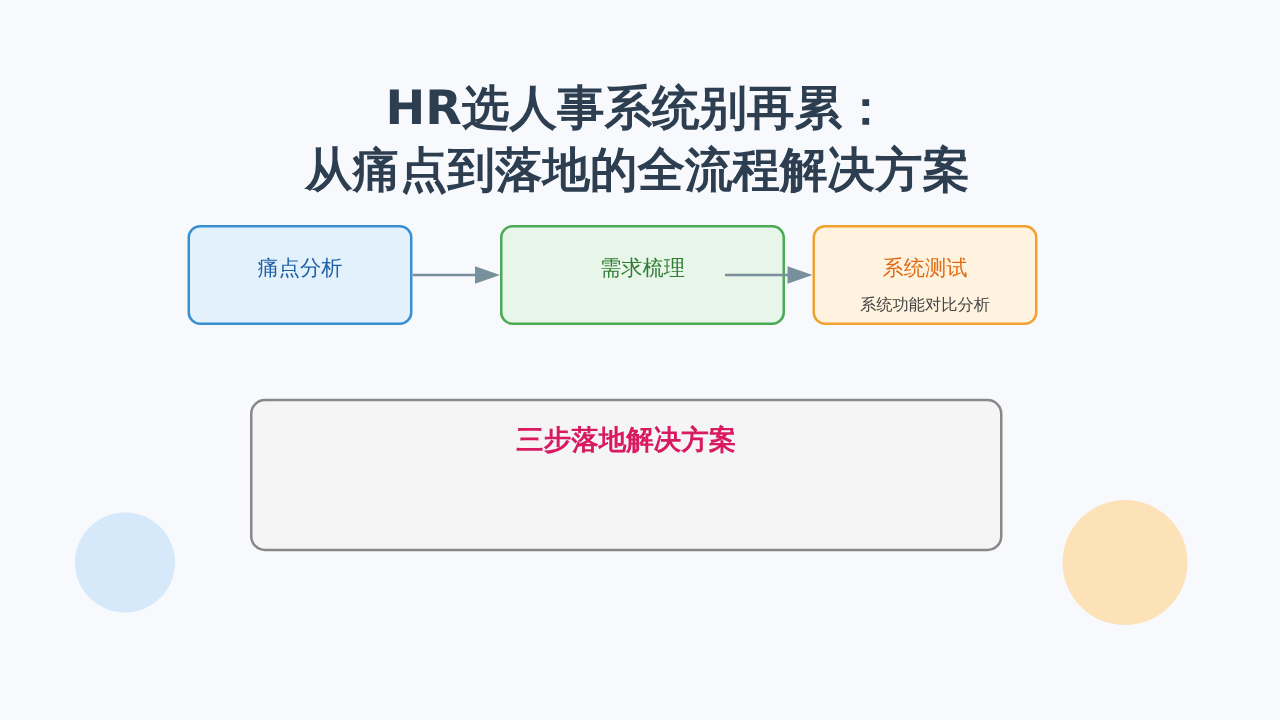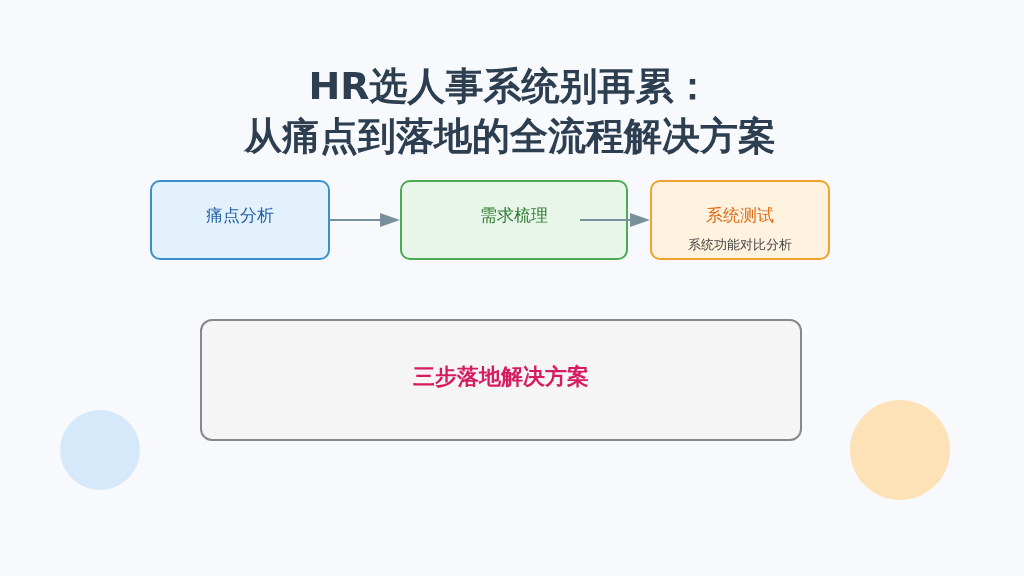--- a/index.html
+++ b/index.html
@@ -119,17 +119,17 @@
   <line x1="0" y1="10" x2="52" y2="10" stroke="#78909c" stroke-width="2"></line>
   <polygon points="50,3 70,10 50,17" fill="#78909c"></polygon>
 </svg>
 
 <div class="step-box" id="step2" style="left: 650px; border-color: rgb(240, 161, 46); background: rgb(255, 243, 224);">
   <div class="step-title" style="color: rgb(224, 106, 18);">系统测试</div>
   <div class="step-desc">系统功能对比分析</div>
 </div>
 
 <div class="solution-box">
-  <div class="solution-title" id="solTitle" style="color: rgb(216, 27, 96); margin-top: 24px;">三步落地解决方案</div>
+  <div class="solution-title" id="solTitle" style="color: rgb(216, 27, 96);">三步落地解决方案</div>
 </div>
 
 <div class="deco-circle" id="deco0" style="left: 60px; top: 410px; width: 80px; height: 80px; background: rgb(214, 233, 250);"></div>
 <div class="deco-circle" id="deco1" style="left: 850px; top: 400px; width: 100px; height: 100px; background: rgb(253, 226, 184);"></div>
 
 </body></html>

